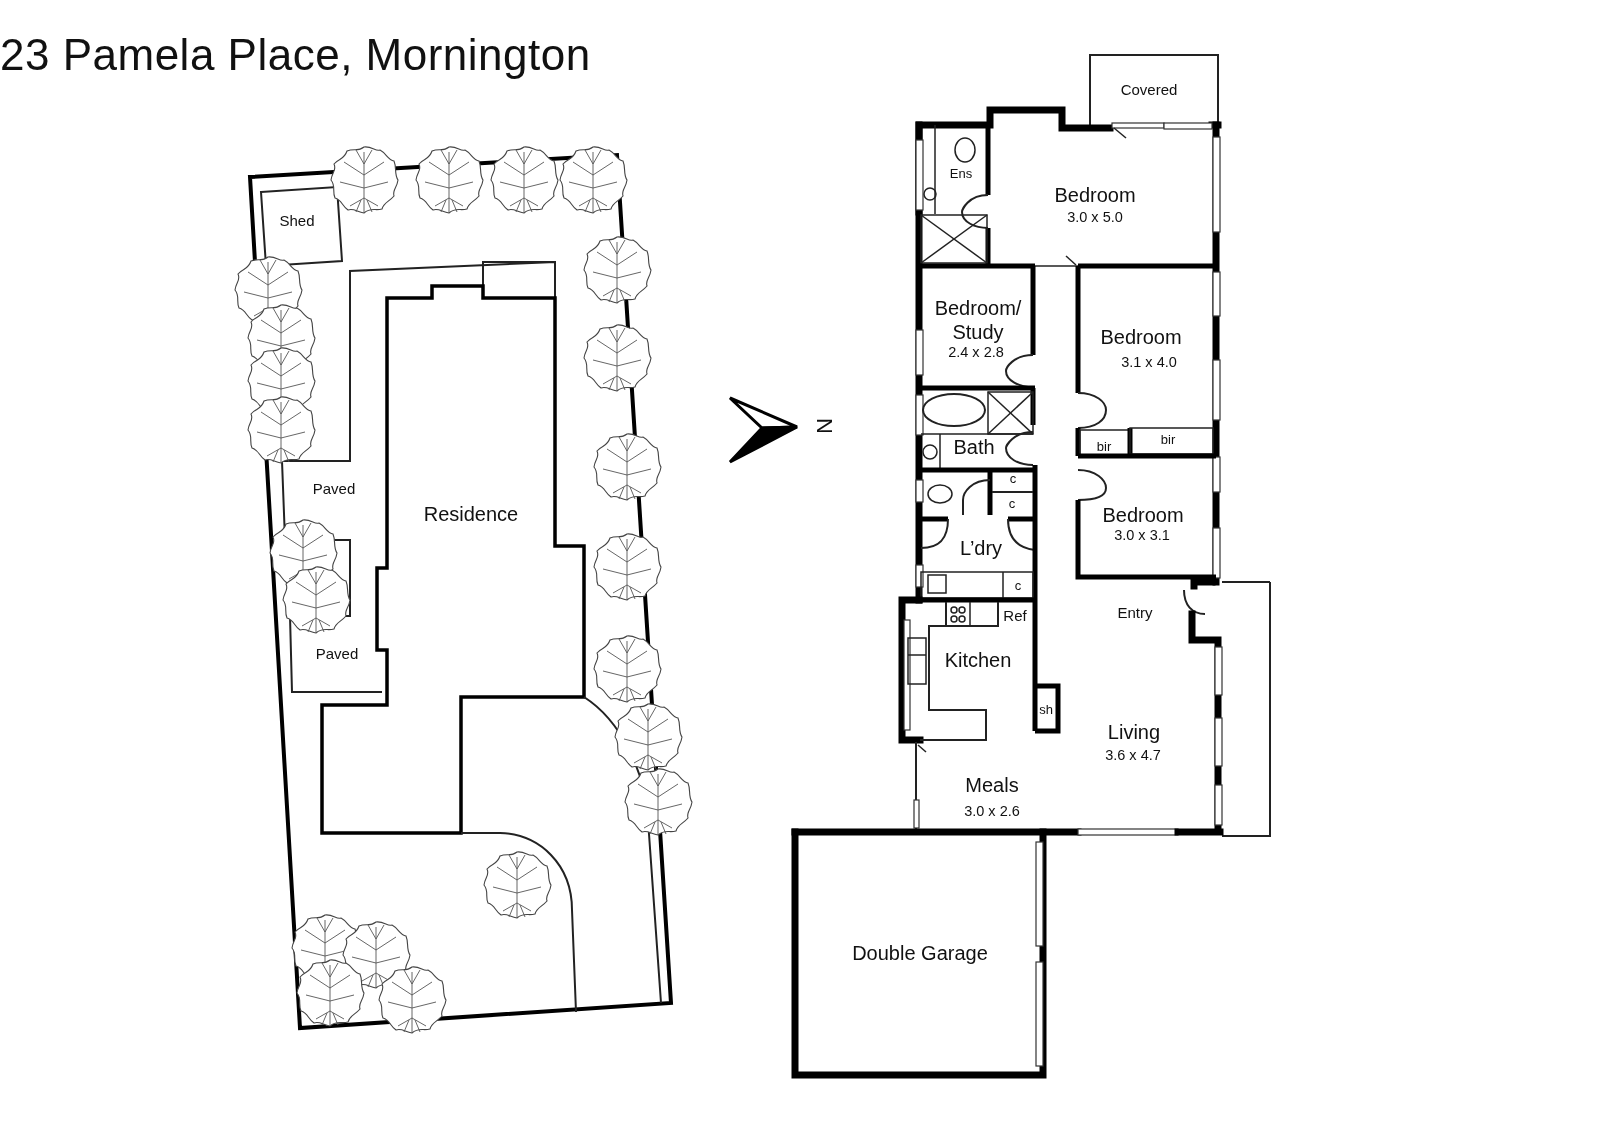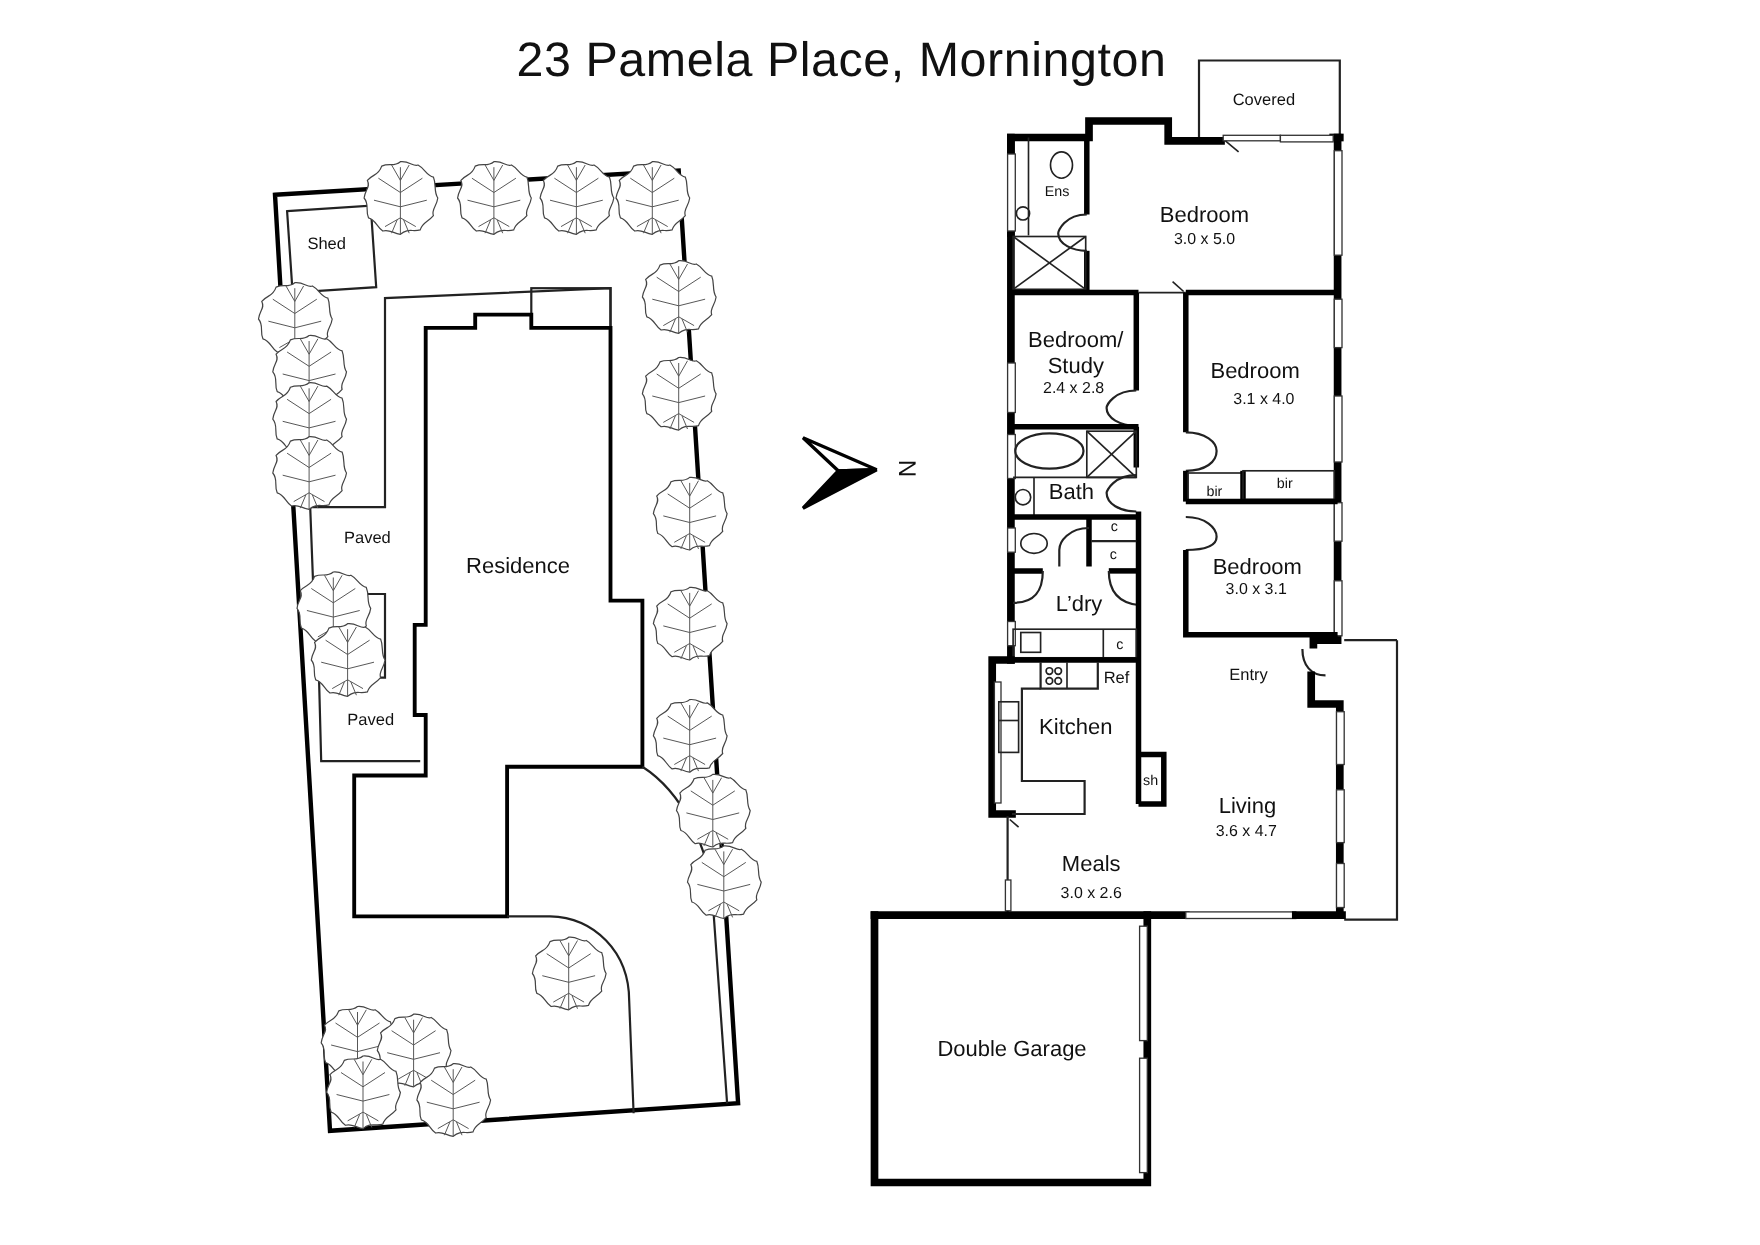--- a/index.html
+++ b/index.html
@@ -1,18 +1,18 @@
 <!DOCTYPE html>
 <html><head>
   <meta charset="utf-8">
   <style>
     html, body { margin: 0; padding: 0; background: #ffffff; }
     body { width: 1600px; height: 1132px; position: relative; overflow: hidden;
            font-family: "Liberation Sans", "DejaVu Sans", sans-serif; color: #111; }
-    .title { position: absolute; left: 0; width: 1530px; top: 30px; text-align: center;
+    .title { position: absolute; left: 0; width: 1530px; top: 30px; 
              font-size: 44px; letter-spacing: 0.5px; color: #111; }
     svg.plan { position: absolute; left: 0; top: 0; width: 1600px; height: 1132px; }
     .wall { fill: none; stroke: #000; stroke-width: 7; stroke-linejoin: miter; stroke-linecap: square; }
     .wall-thin { fill: none; stroke: #000; stroke-width: 5; }
     .line { fill: none; stroke: #222; stroke-width: 1.5; }
     .line2 { fill: none; stroke: #222; stroke-width: 2; }
     .bnd { fill: none; stroke: #000; stroke-width: 4; }
     .win { fill: #fff; stroke: #333; stroke-width: 1.2; }
     .tree { fill: #fff; stroke: #444; stroke-width: 1.1; }
     .tree-v { fill: none; stroke: #555; stroke-width: 0.9; }

